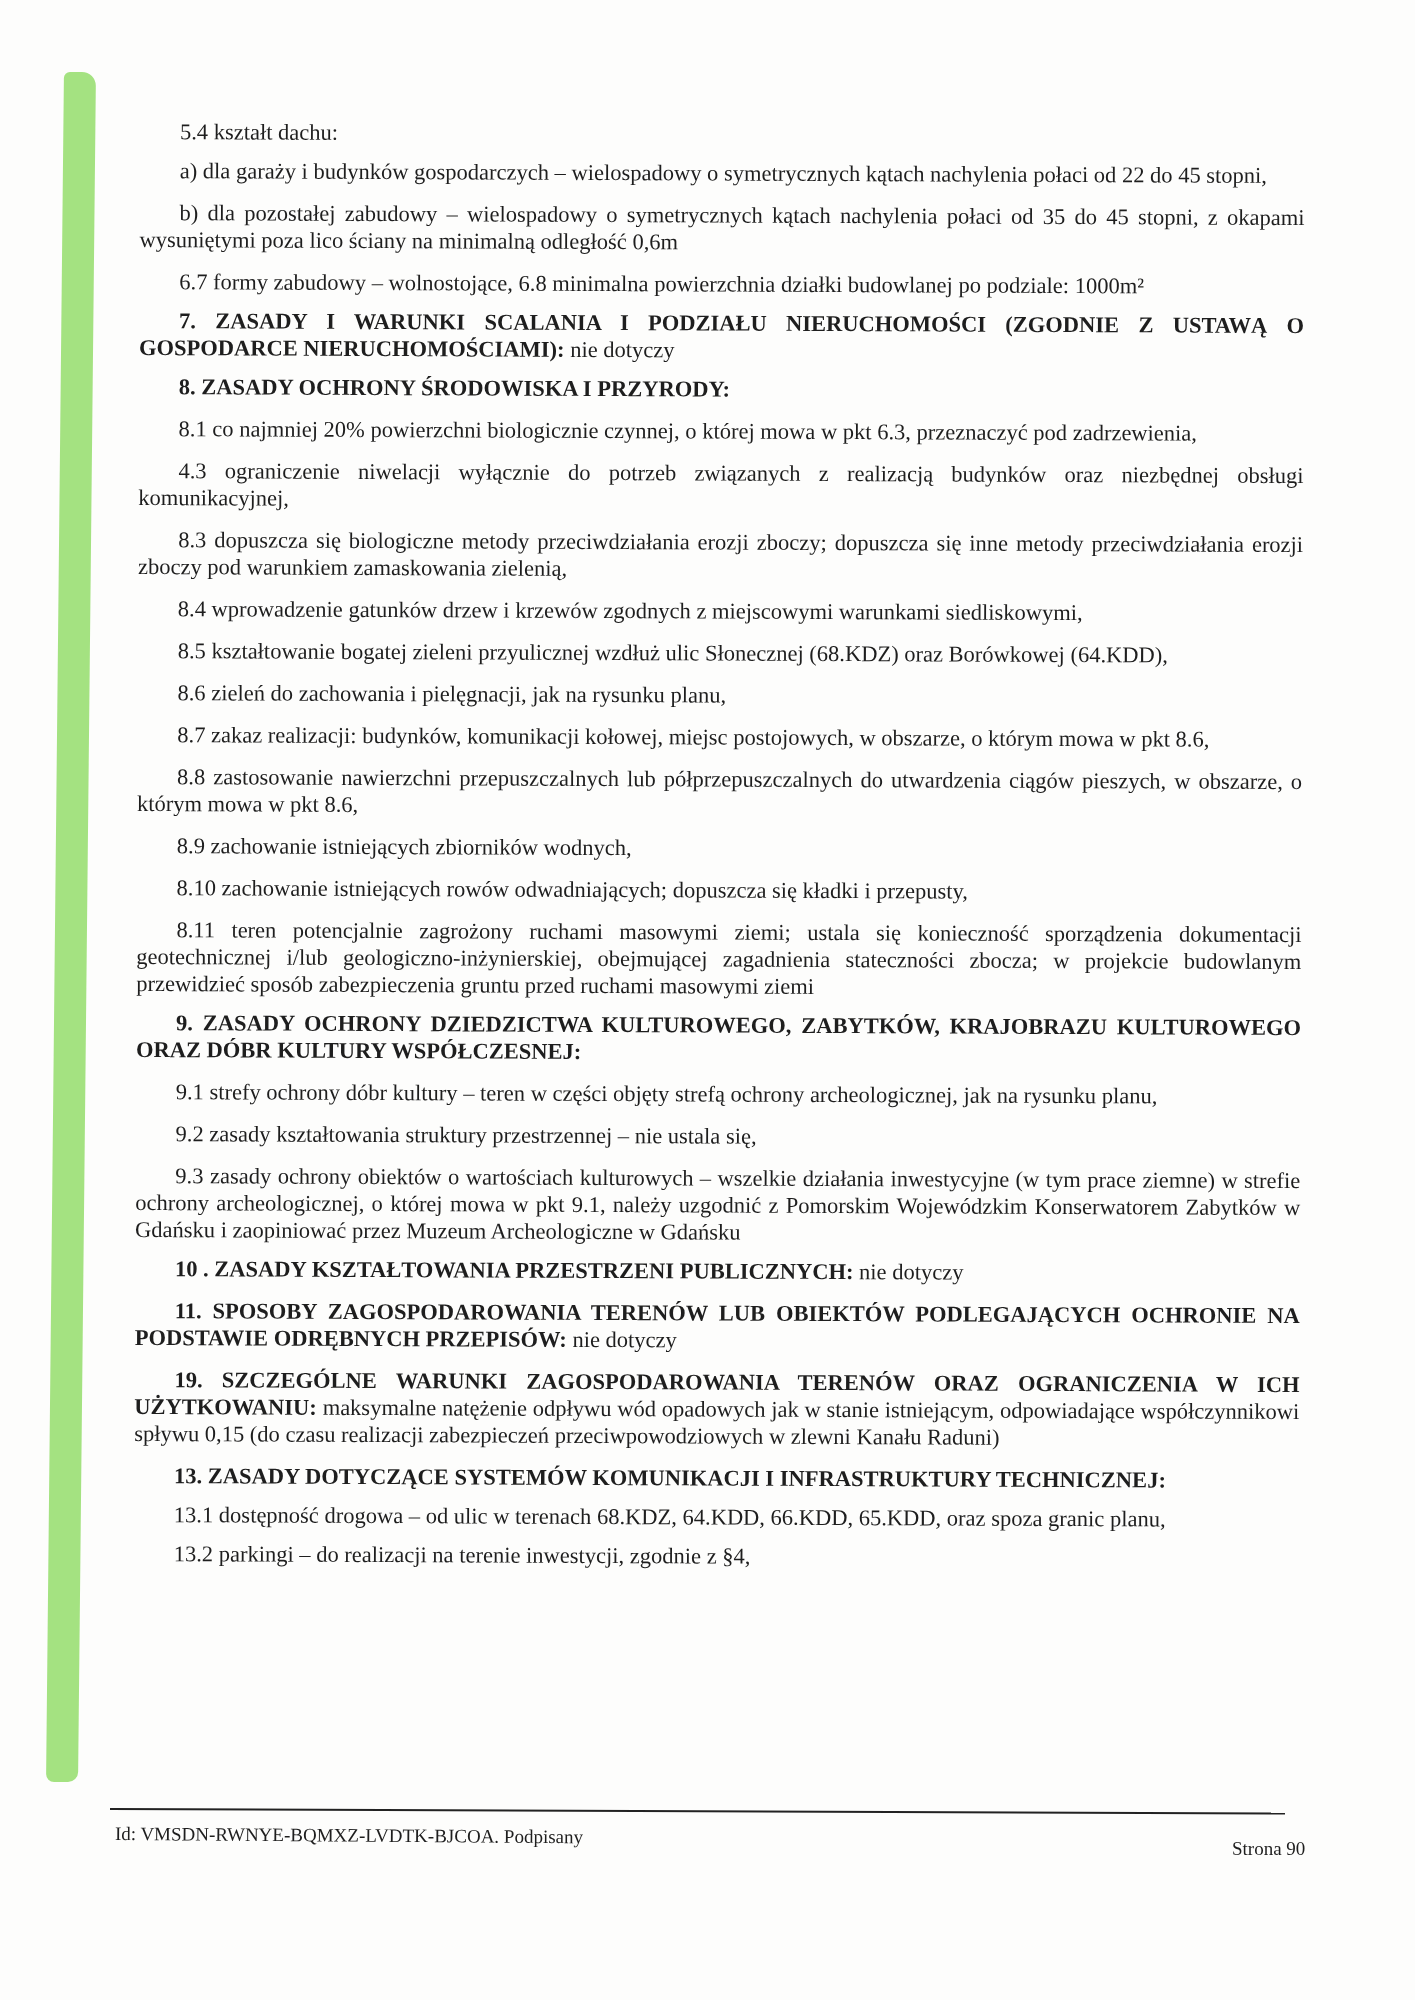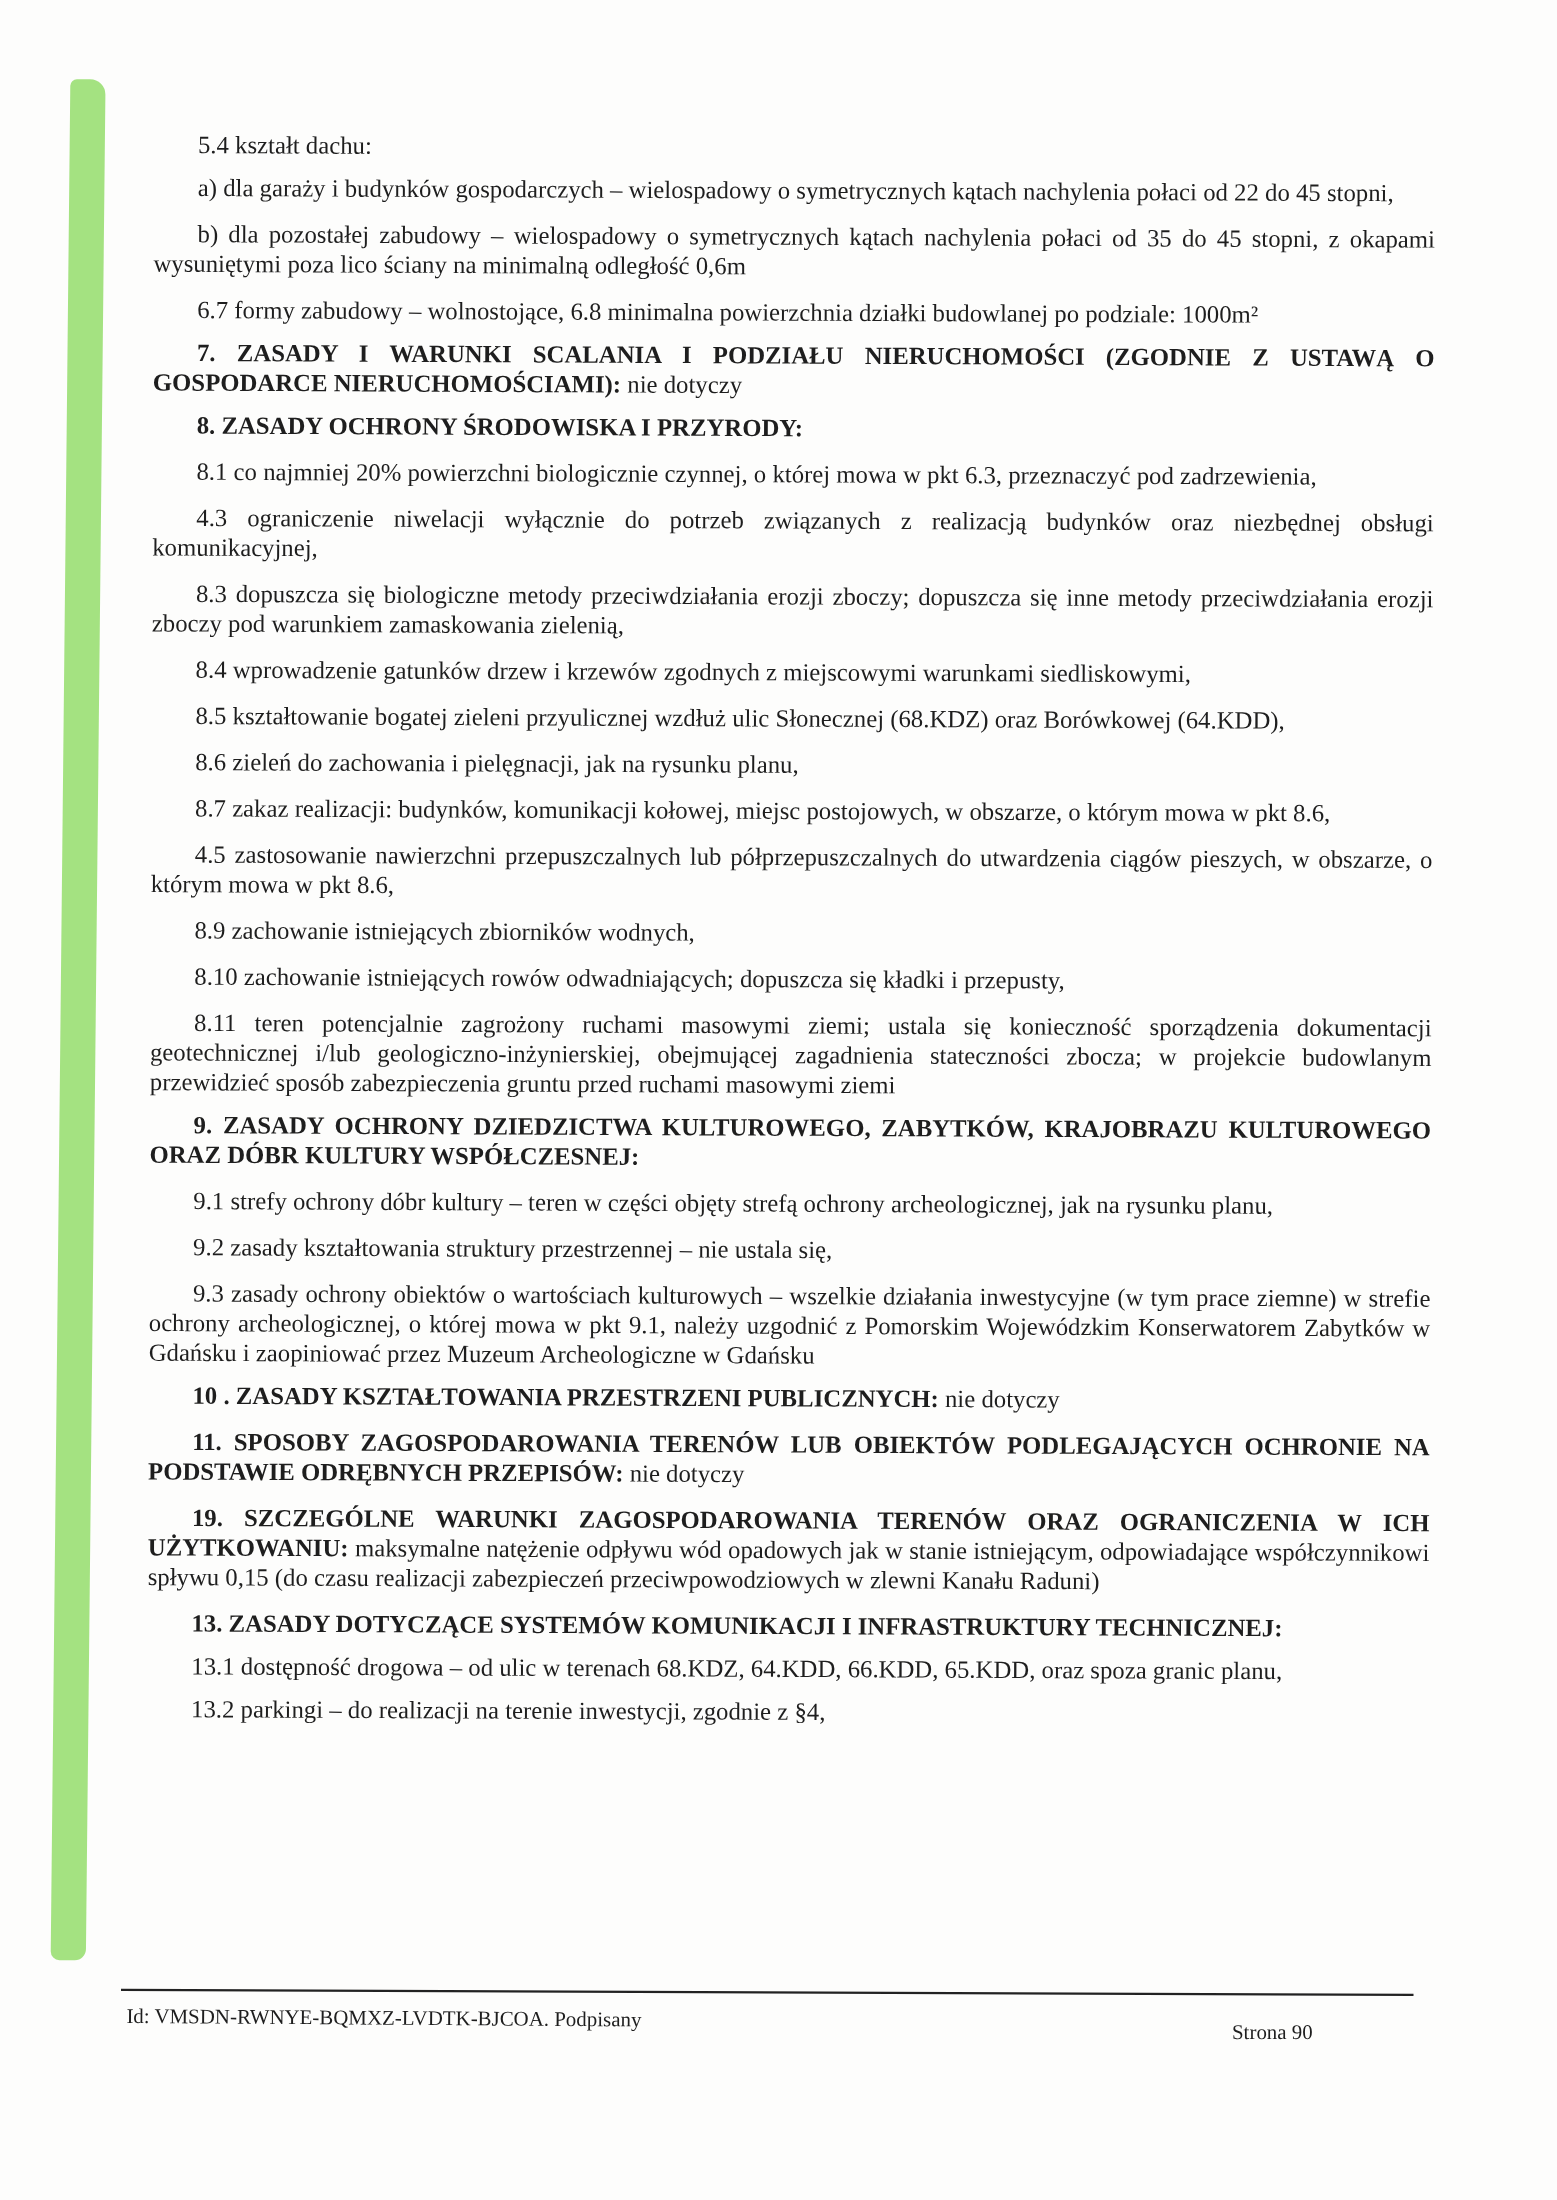--- a/index.html
+++ b/index.html
@@ -23,21 +23,21 @@
   .h { font-weight: bold; }
   .footer-rule {
     position: absolute; left: 110px; top: 1808px; width: 1175px; height: 2px;
     background: #222; transform: rotate(0.22deg); transform-origin: 0 0;
   }
   .footer-id {
     position: absolute; left: 115px; top: 1823px; font-size: 19px;
     transform: rotate(0.4deg); transform-origin: 0 0;
   }
   .footer-page {
-    position: absolute; left: 1120px; top: 1838px; font-size: 19px;
+    position: absolute; left: 1232px; top: 1838px; font-size: 19px;
   }
 </style>
 </head>
 <body>
 
 <div class="highlight-bar" style="background: rgb(159, 224, 122);"></div>
 
 <div class="page">
   <p class="p tight"><span>5.4 kształt dachu:</span></p>
   <p class="p"><span>a) dla garaży i budynków gospodarczych – wielospadowy o symetrycznych kątach nachylenia połaci od 22 do 45 stopni,</span></p>
@@ -47,21 +47,21 @@
   <p class="p tight"><span class="h">7. ZASADY I WARUNKI SCALANIA I PODZIAŁU NIERUCHOMOŚCI (ZGODNIE Z USTAWĄ O GOSPODARCE NIERUCHOMOŚCIAMI):</span><span> nie dotyczy</span></p>
   <p class="p"><span class="h">8. ZASADY OCHRONY ŚRODOWISKA I PRZYRODY:</span></p>
 
   <p class="p"><span>8.1 co najmniej 20% powierzchni biologicznie czynnej, o której mowa w pkt 6.3, przeznaczyć pod zadrzewienia,</span></p>
   <p class="p"><span>4.3 ograniczenie niwelacji wyłącznie do potrzeb związanych z realizacją budynków oraz niezbędnej obsługi komunikacyjnej,</span></p>
   <p class="p"><span>8.3 dopuszcza się biologiczne metody przeciwdziałania erozji zboczy; dopuszcza się inne metody przeciwdziałania erozji zboczy pod warunkiem zamaskowania zielenią,</span></p>
   <p class="p"><span>8.4 wprowadzenie gatunków drzew i krzewów zgodnych z miejscowymi warunkami siedliskowymi,</span></p>
   <p class="p"><span>8.5 kształtowanie bogatej zieleni przyulicznej wzdłuż ulic Słonecznej (68.KDZ) oraz Borówkowej (64.KDD),</span></p>
   <p class="p"><span>8.6 zieleń do zachowania i pielęgnacji, jak na rysunku planu,</span></p>
   <p class="p"><span>8.7 zakaz realizacji: budynków, komunikacji kołowej, miejsc postojowych, w obszarze, o którym mowa w pkt 8.6,</span></p>
-  <p class="p"><span>4.5 zastosowanie nawierzchni przepuszczalnych lub półprzepuszczalnych do utwardzenia ciągów pieszych, w obszarze, o którym mowa w pkt 8.6,</span></p>
+  <p class="p"><span>8.8 zastosowanie nawierzchni przepuszczalnych lub półprzepuszczalnych do utwardzenia ciągów pieszych, w obszarze, o którym mowa w pkt 8.6,</span></p>
   <p class="p"><span>8.9 zachowanie istniejących zbiorników wodnych,</span></p>
   <p class="p"><span>8.10 zachowanie istniejących rowów odwadniających; dopuszcza się kładki i przepusty,</span></p>
   <p class="p tight"><span>8.11 teren potencjalnie zagrożony ruchami masowymi ziemi; ustala się konieczność sporządzenia dokumentacji geotechnicznej i/lub geologiczno-inżynierskiej, obejmującej zagadnienia stateczności zbocza; w projekcie budowlanym przewidzieć sposób zabezpieczenia gruntu przed ruchami masowymi ziemi</span></p>
 
   <p class="p"><span class="h">9. ZASADY OCHRONY DZIEDZICTWA KULTUROWEGO, ZABYTKÓW, KRAJOBRAZU KULTUROWEGO ORAZ DÓBR KULTURY WSPÓŁCZESNEJ:</span></p>
   <p class="p"><span>9.1 strefy ochrony dóbr kultury – teren w części objęty strefą ochrony archeologicznej, jak na rysunku planu,</span></p>
   <p class="p"><span>9.2 zasady kształtowania struktury przestrzennej – nie ustala się,</span></p>
   <p class="p tight"><span>9.3 zasady ochrony obiektów o wartościach kulturowych – wszelkie działania inwestycyjne (w tym prace ziemne) w strefie ochrony archeologicznej, o której mowa w pkt 9.1, należy uzgodnić z Pomorskim Wojewódzkim Konserwatorem Zabytków w Gdańsku i zaopiniować przez Muzeum Archeologiczne w Gdańsku</span></p>
 
   <p class="p"><span class="h">10 . ZASADY KSZTAŁTOWANIA PRZESTRZENI PUBLICZNYCH:</span><span> nie dotyczy</span></p>

